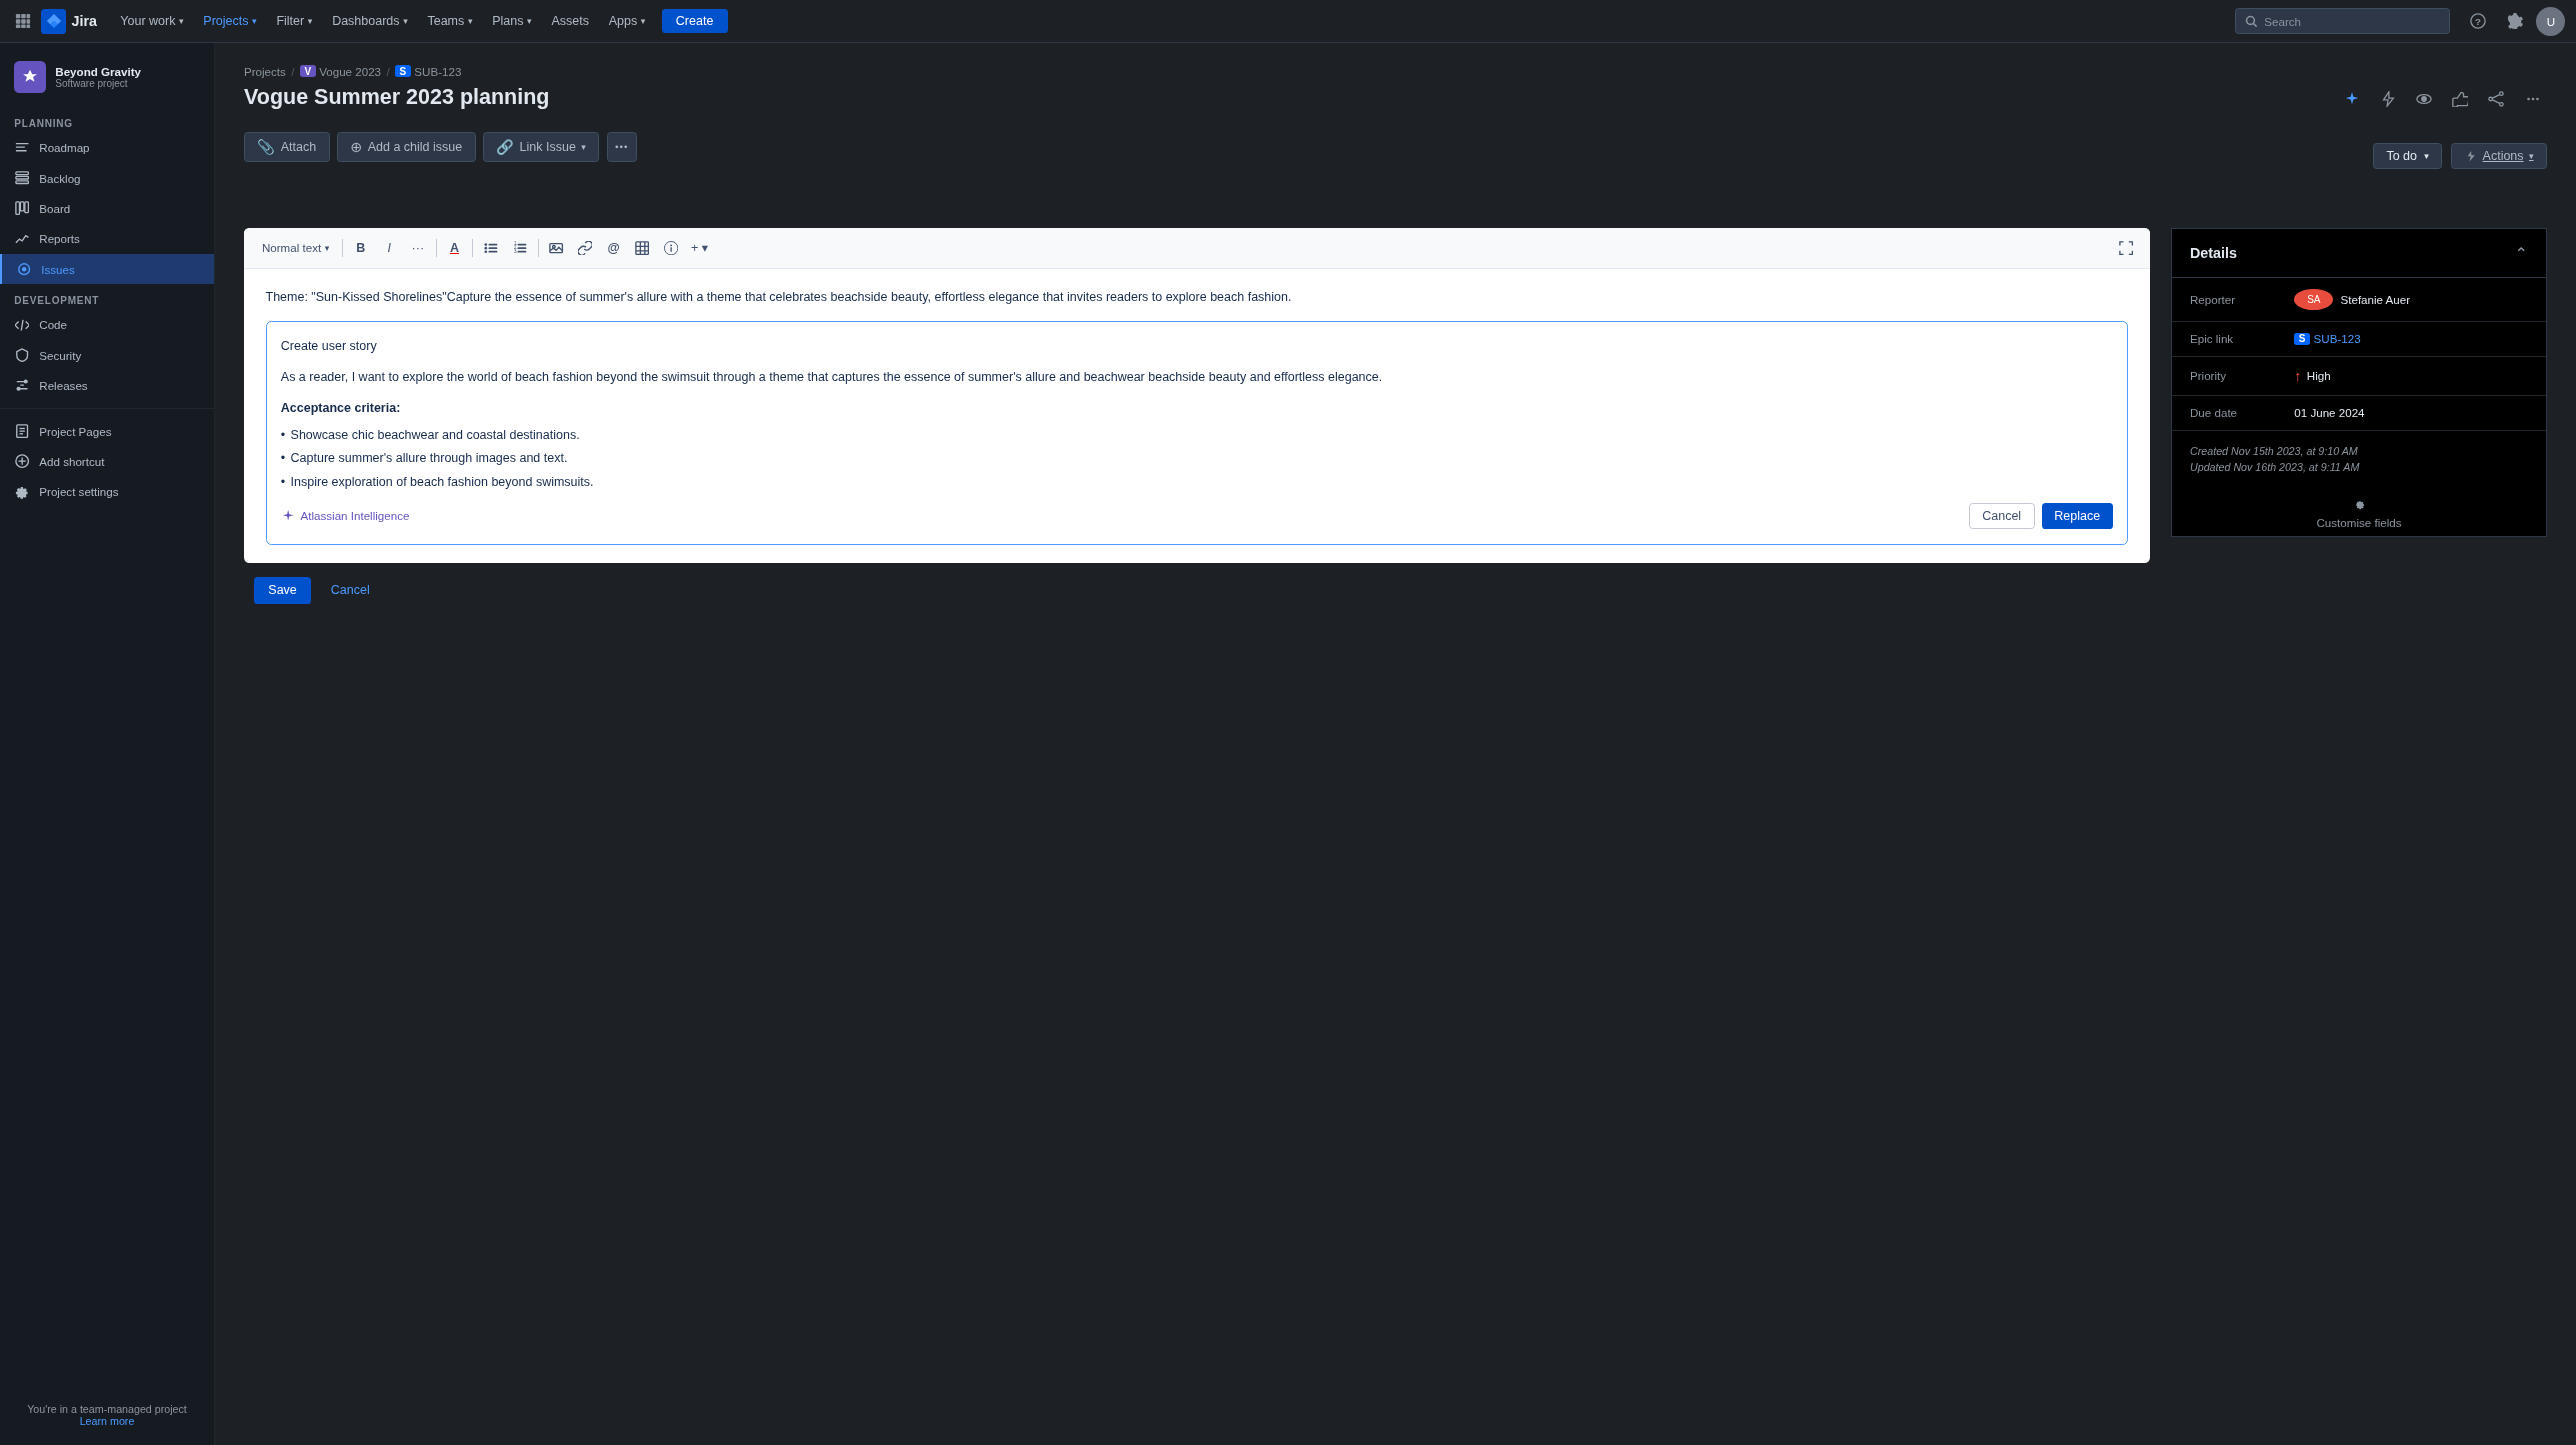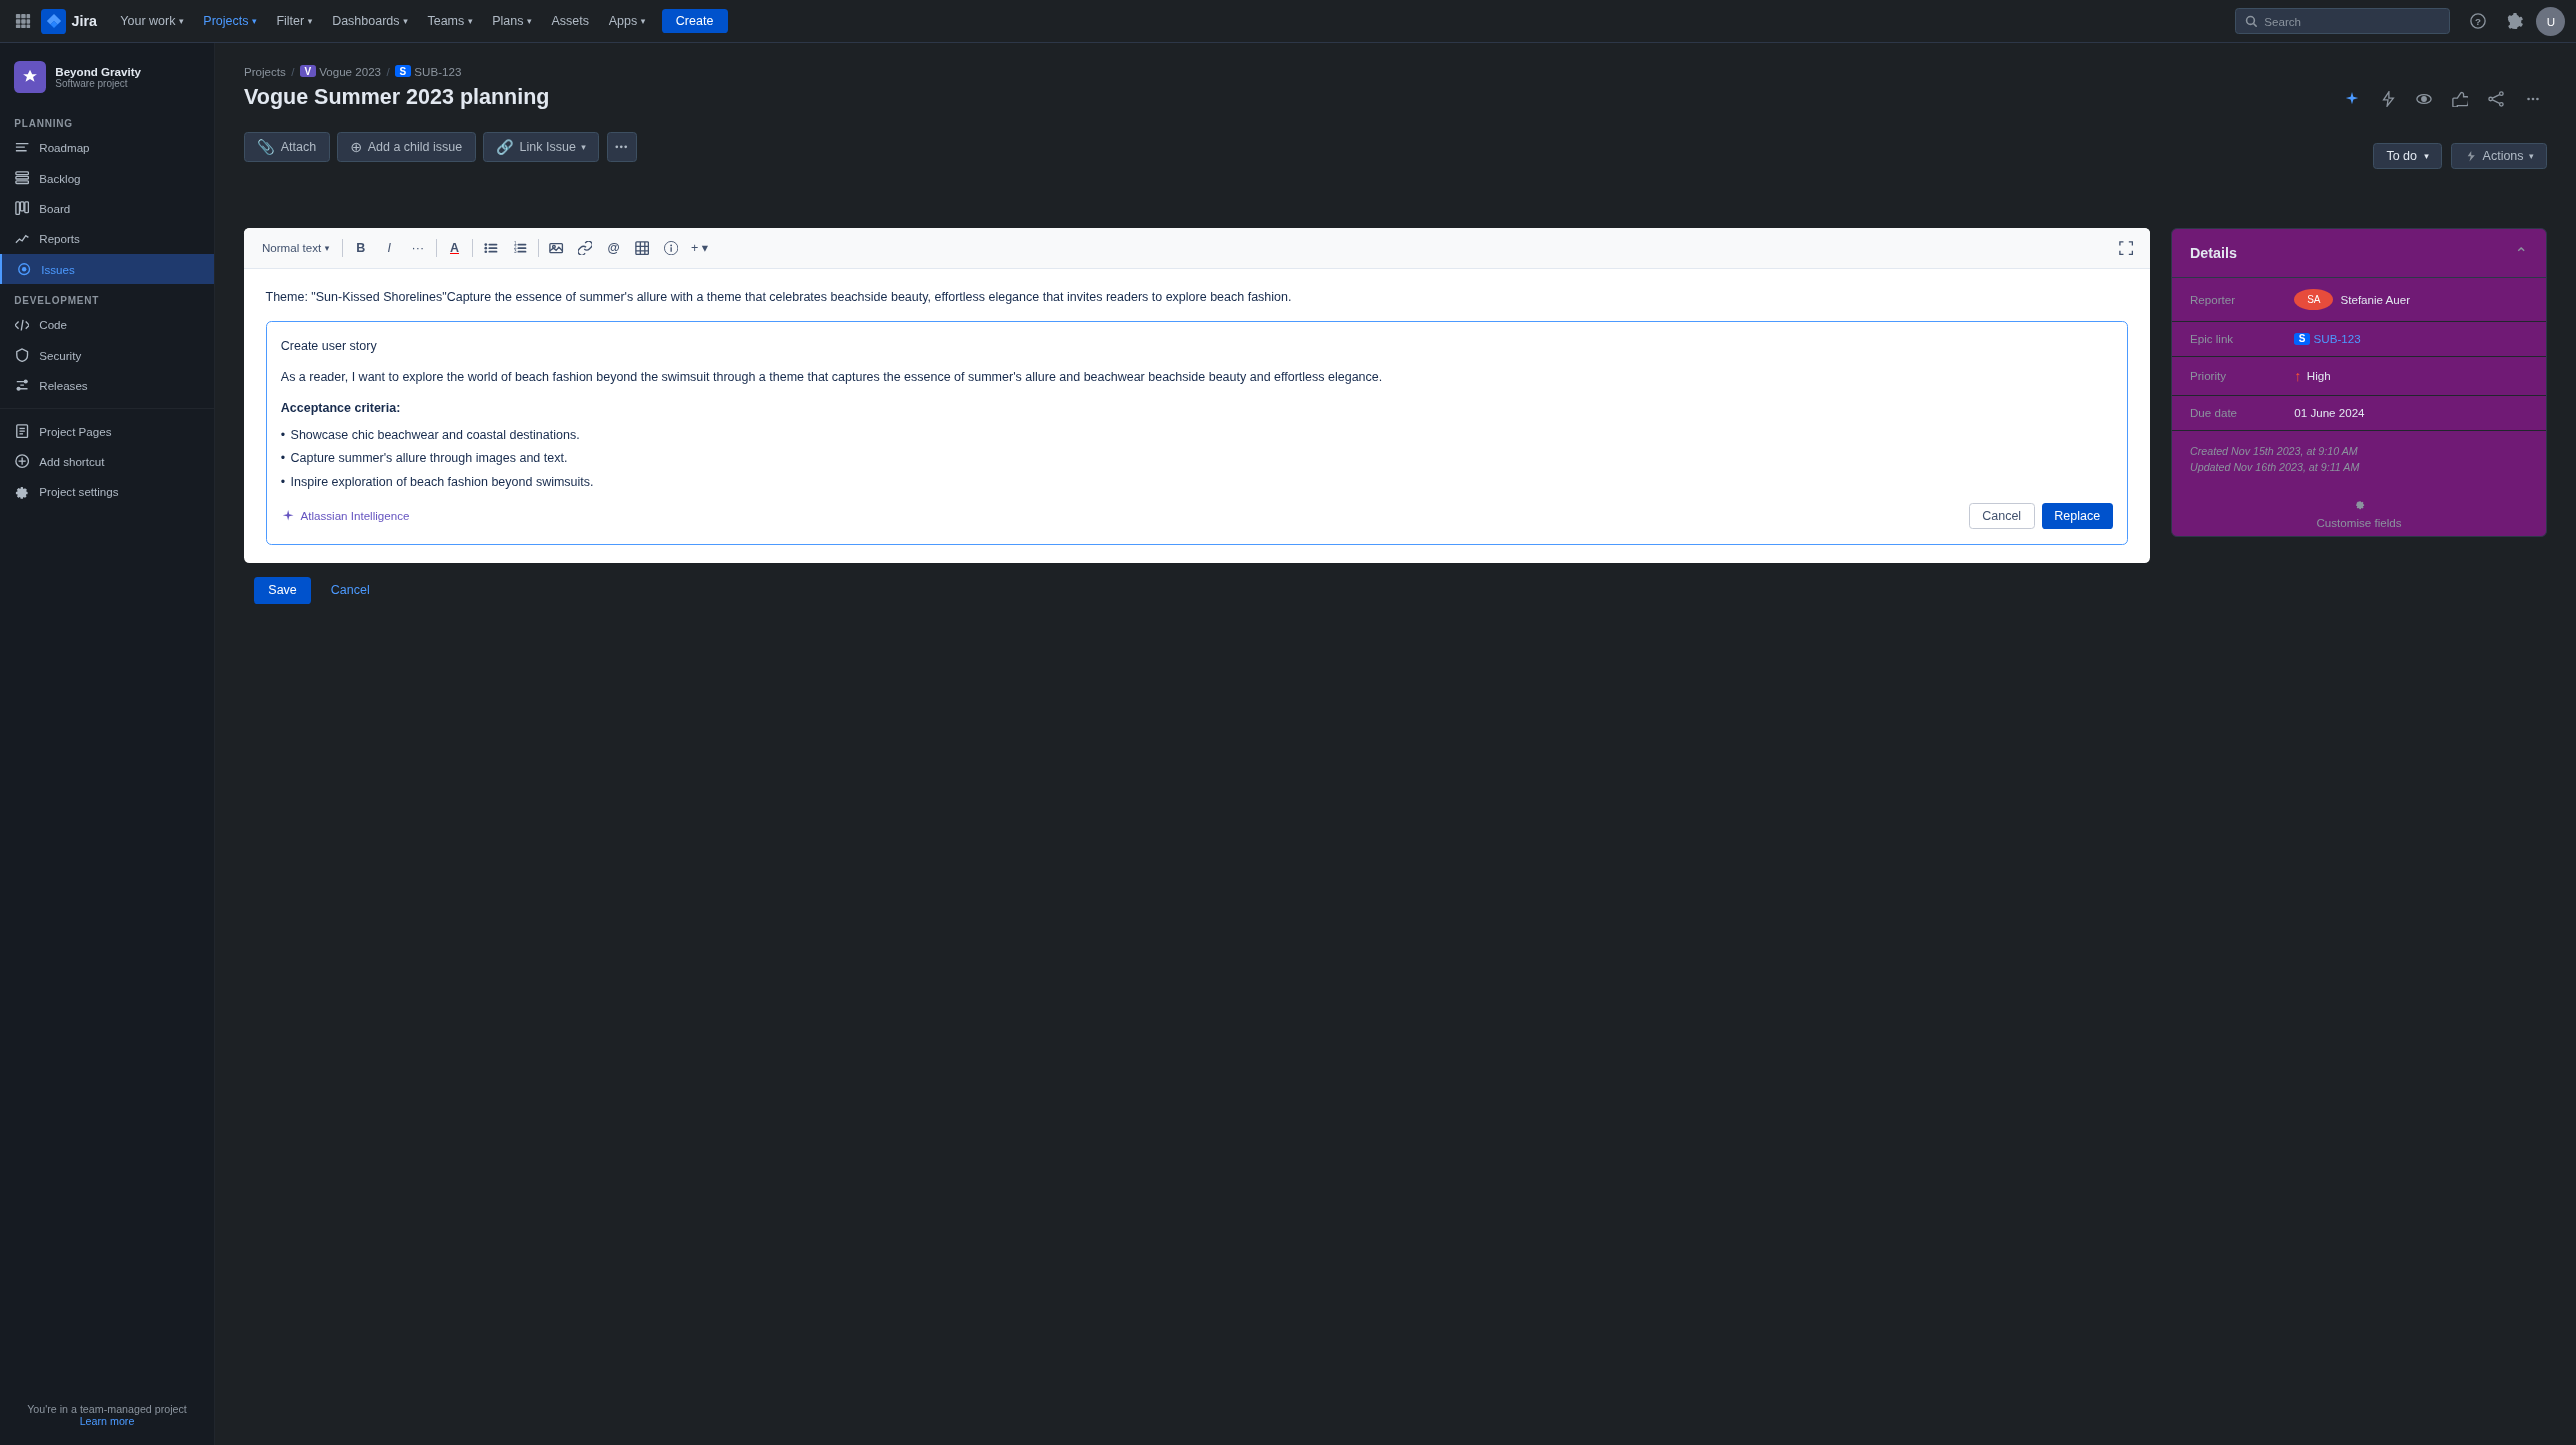--- a/index.html
+++ b/index.html
@@ -96,38 +96,38 @@
     .ai-actions { display: flex; gap: 7.2px; }
     .btn-cancel { padding: 5.4px 12.5px; border: 0.9px solid #c4c9d4; background: white; border-radius: 3.6px; color: #42526e; cursor: pointer; font-size: 12.5px; }
     .btn-replace { padding: 5.4px 12.5px; background: #0052cc; border: none; border-radius: 3.6px; color: white; cursor: pointer; font-size: 12.5px; }
 
     
     .editor-footer { display: flex; gap: 7.2px; margin-top: 14.3px; padding-left: 10px; }
     .btn-save { padding: 6.3px 14.3px; background: #0052cc; border: none; border-radius: 3.6px; color: white; cursor: pointer; font-size: 12.5px; font-weight: 500; }
     .btn-cancel-main { padding: 6.3px 12.5px; background: none; border: none; color: #4c9aff; cursor: pointer; font-size: 12.5px; }
 
     
-    .details-panel { background: #701a75; border-radius: 6px; border: 0.9px solid #2d3748; }
+    .details-panel { background: #000000; border-radius: 0; border: 0.9px solid #2d3748; }
     .details-header { display: flex; align-items: center; justify-content: space-between; padding: 14.3px 18px; border-bottom: 0.9px solid #2d3748; }
     .details-title { color: #e2e8f0; font-size: 14.3px; font-weight: 600; }
     .details-toggle { color: #8b949e; cursor: pointer; font-size: 16px; }
     .details-row { display: flex; align-items: center; padding: 10.7px 18px; border-bottom: 0.9px solid #21262d; gap: 14.3px; }
     .details-label { color: #8b949e; font-size: 11.6px; width: 90px; flex-shrink: 0; }
     .details-value { display: flex; align-items: center; gap: 7.2px; color: #e2e8f0; font-size: 11.6px; }
     .reporter-avatar { width: 39px; height: 21.5px; border-radius: 50%; background: #e74c3c; display: flex; align-items: center; justify-content: center; color: white; font-size: 10px; }
     .epic-link { display: flex; align-items: center; gap: 3.6px; color: #4c9aff; font-size: 11.6px; cursor: pointer; }
     .priority-high { display: flex; align-items: center; gap: 5.4px; color: #e2e8f0; }
     .priority-icon { color: #ff5630; font-size: 14.3px; }
     .details-meta { padding: 14.3px 18px; font-style: italic; }
     .details-meta-row { color: #8b949e; font-size: 10.7px; margin-bottom: 3.6px; }
     .customise-link { display: flex; align-items: center; gap: 5.4px; color: #8b949e; font-size: 11.6px; cursor: pointer; padding: 7.2px 18px; flex-direction: column; }
 
     
     .status-btn { display: flex; align-items: center; gap: 7.2px; padding: 5.4px 12.5px; background: #2d3748; border: 0.9px solid #3d4f61; border-radius: 3.6px; color: #e2e8f0; font-size: 12.5px; cursor: pointer; }
-    .actions-btn { display: flex; align-items: center; gap: 5.4px; padding: 5.4px 12.5px; background: #2d3748; border: 0.9px solid #3d4f61; border-radius: 3.6px; color: #b0bac5; font-size: 12.5px; cursor: pointer; }
+    .actions-btn { display: flex; align-items: center; gap: 5.4px; padding: 5.4px 12.5px; background: #2d3748; border: 0.9px solid #3d4f61; border-radius: 3.6px; color: #b0bac5; font-size: 12.5px; cursor: pointer; text-decoration: underline; }
 
     
     .top-right-actions { display: flex; align-items: center; gap: 7.2px; }
   </style>
 </head>
 <body>
 
 <nav class="topnav">
   <div class="topnav-grid">
     <div class="topnav-grid-icon">

